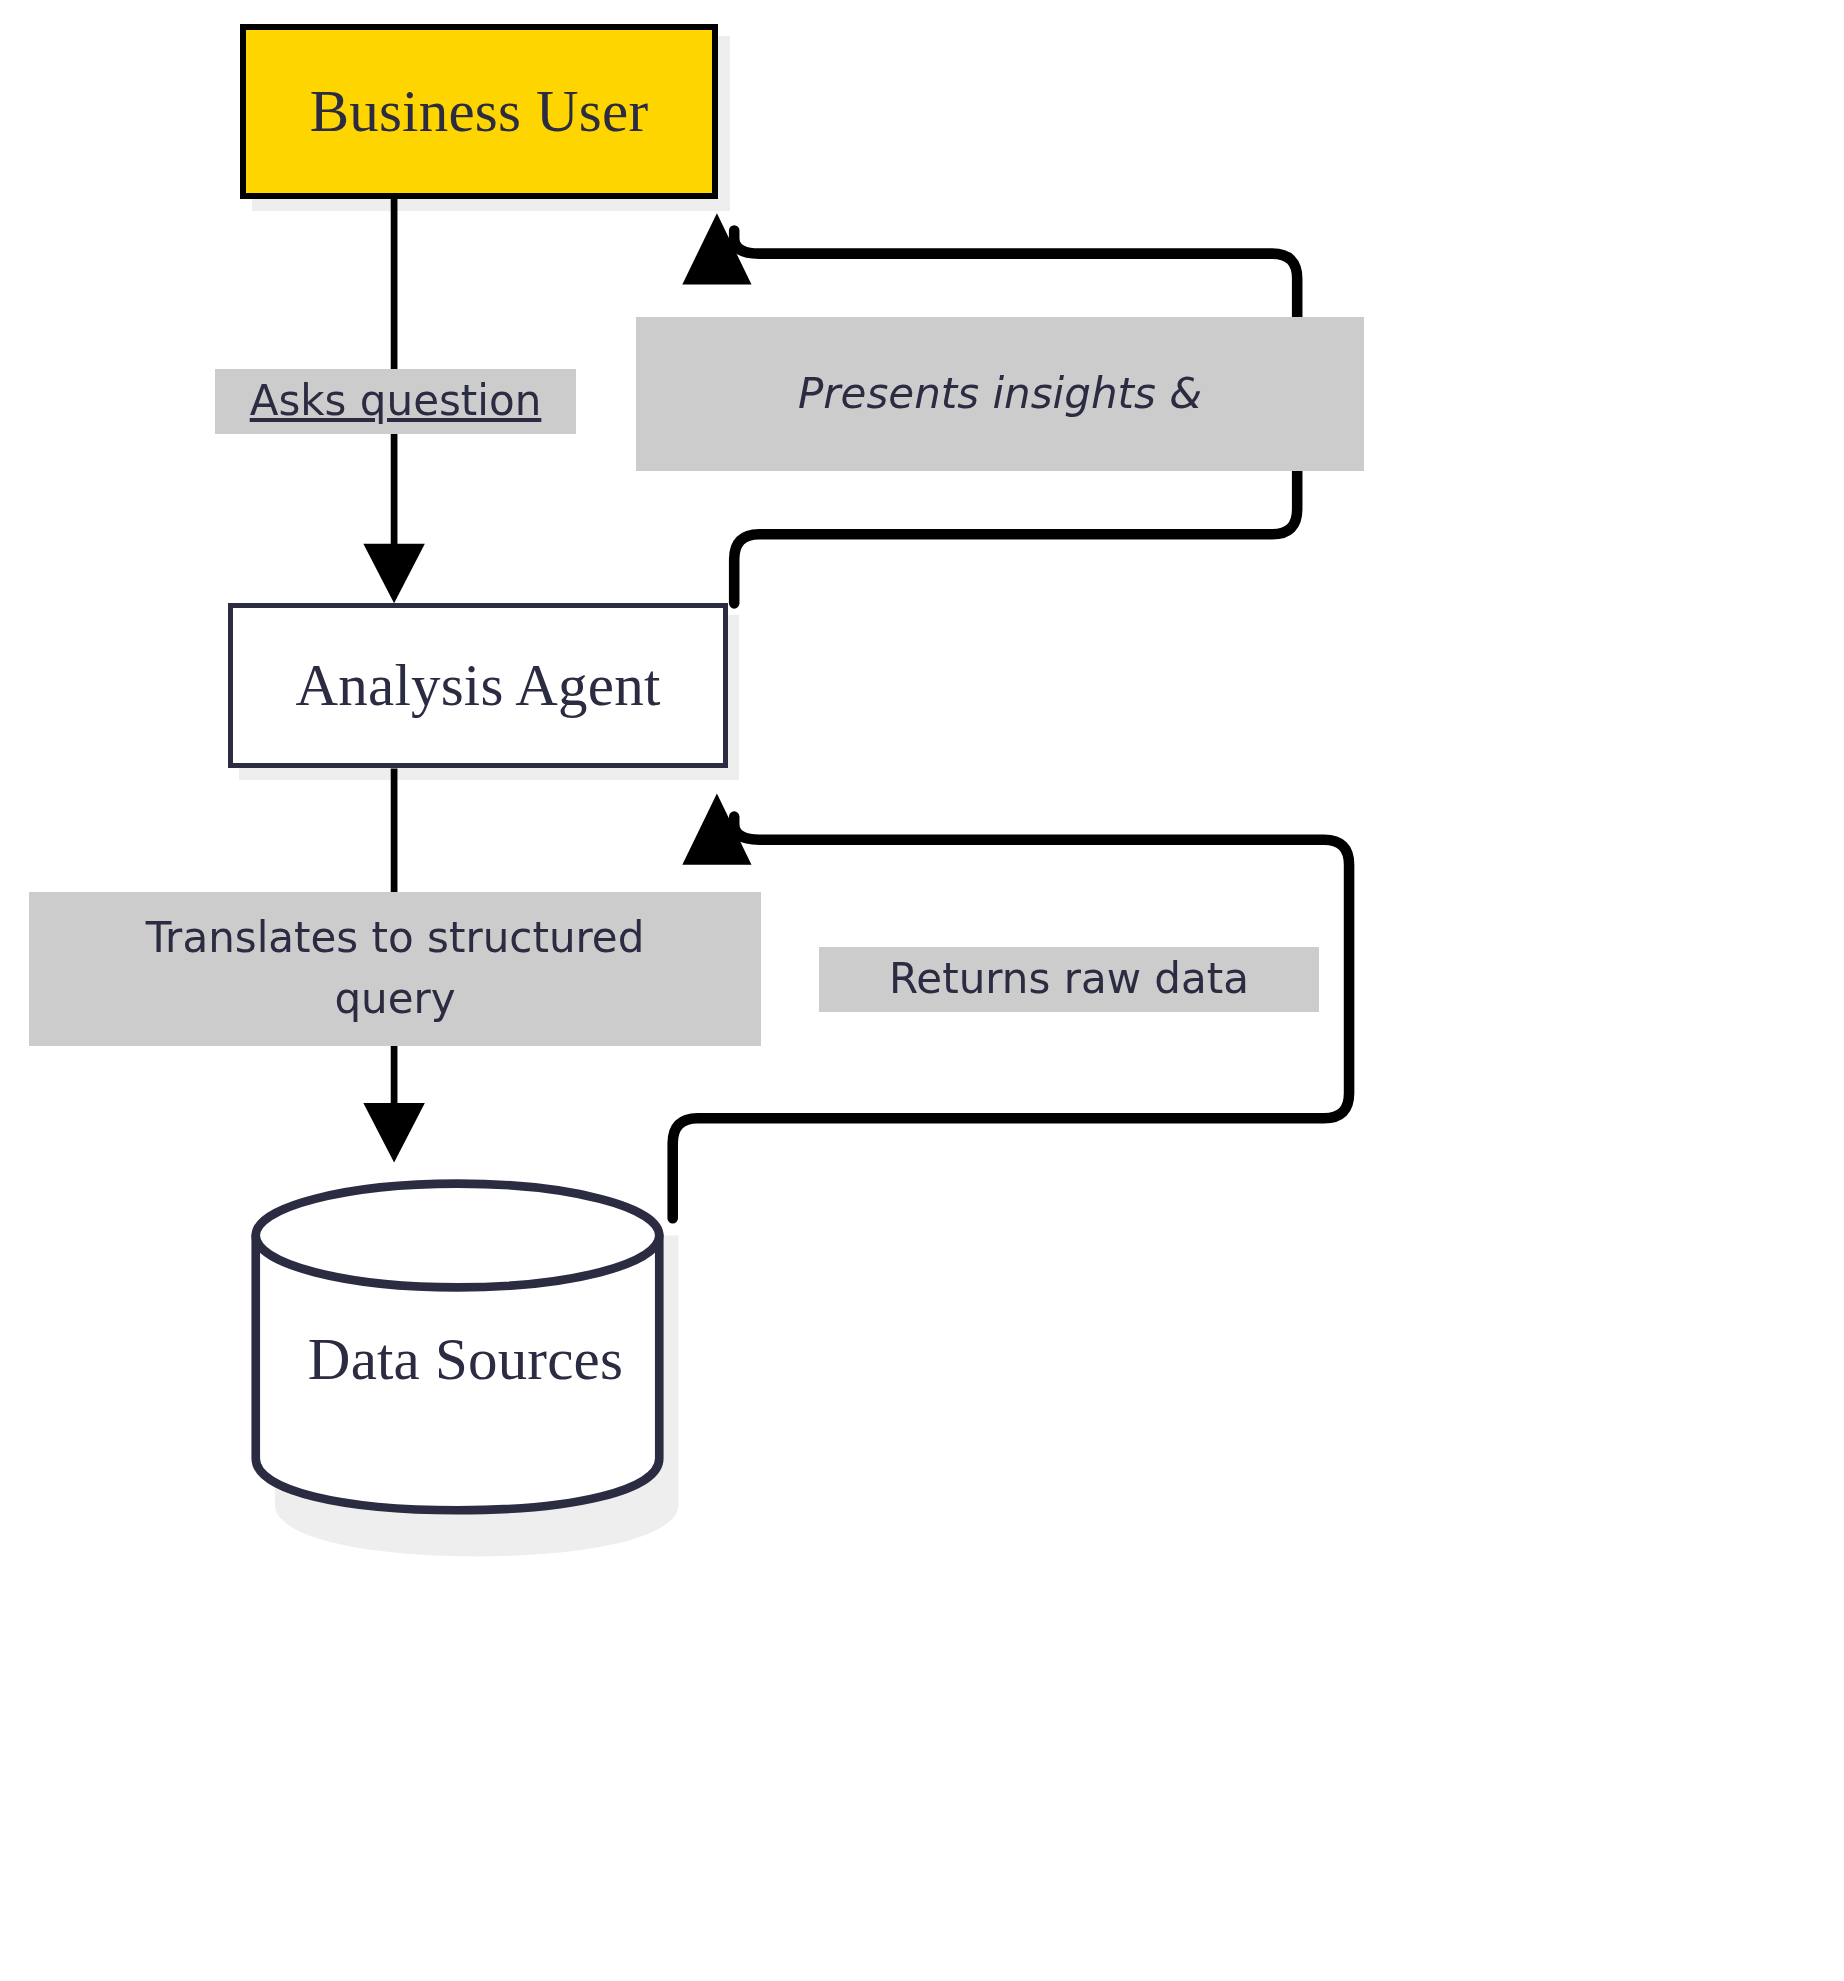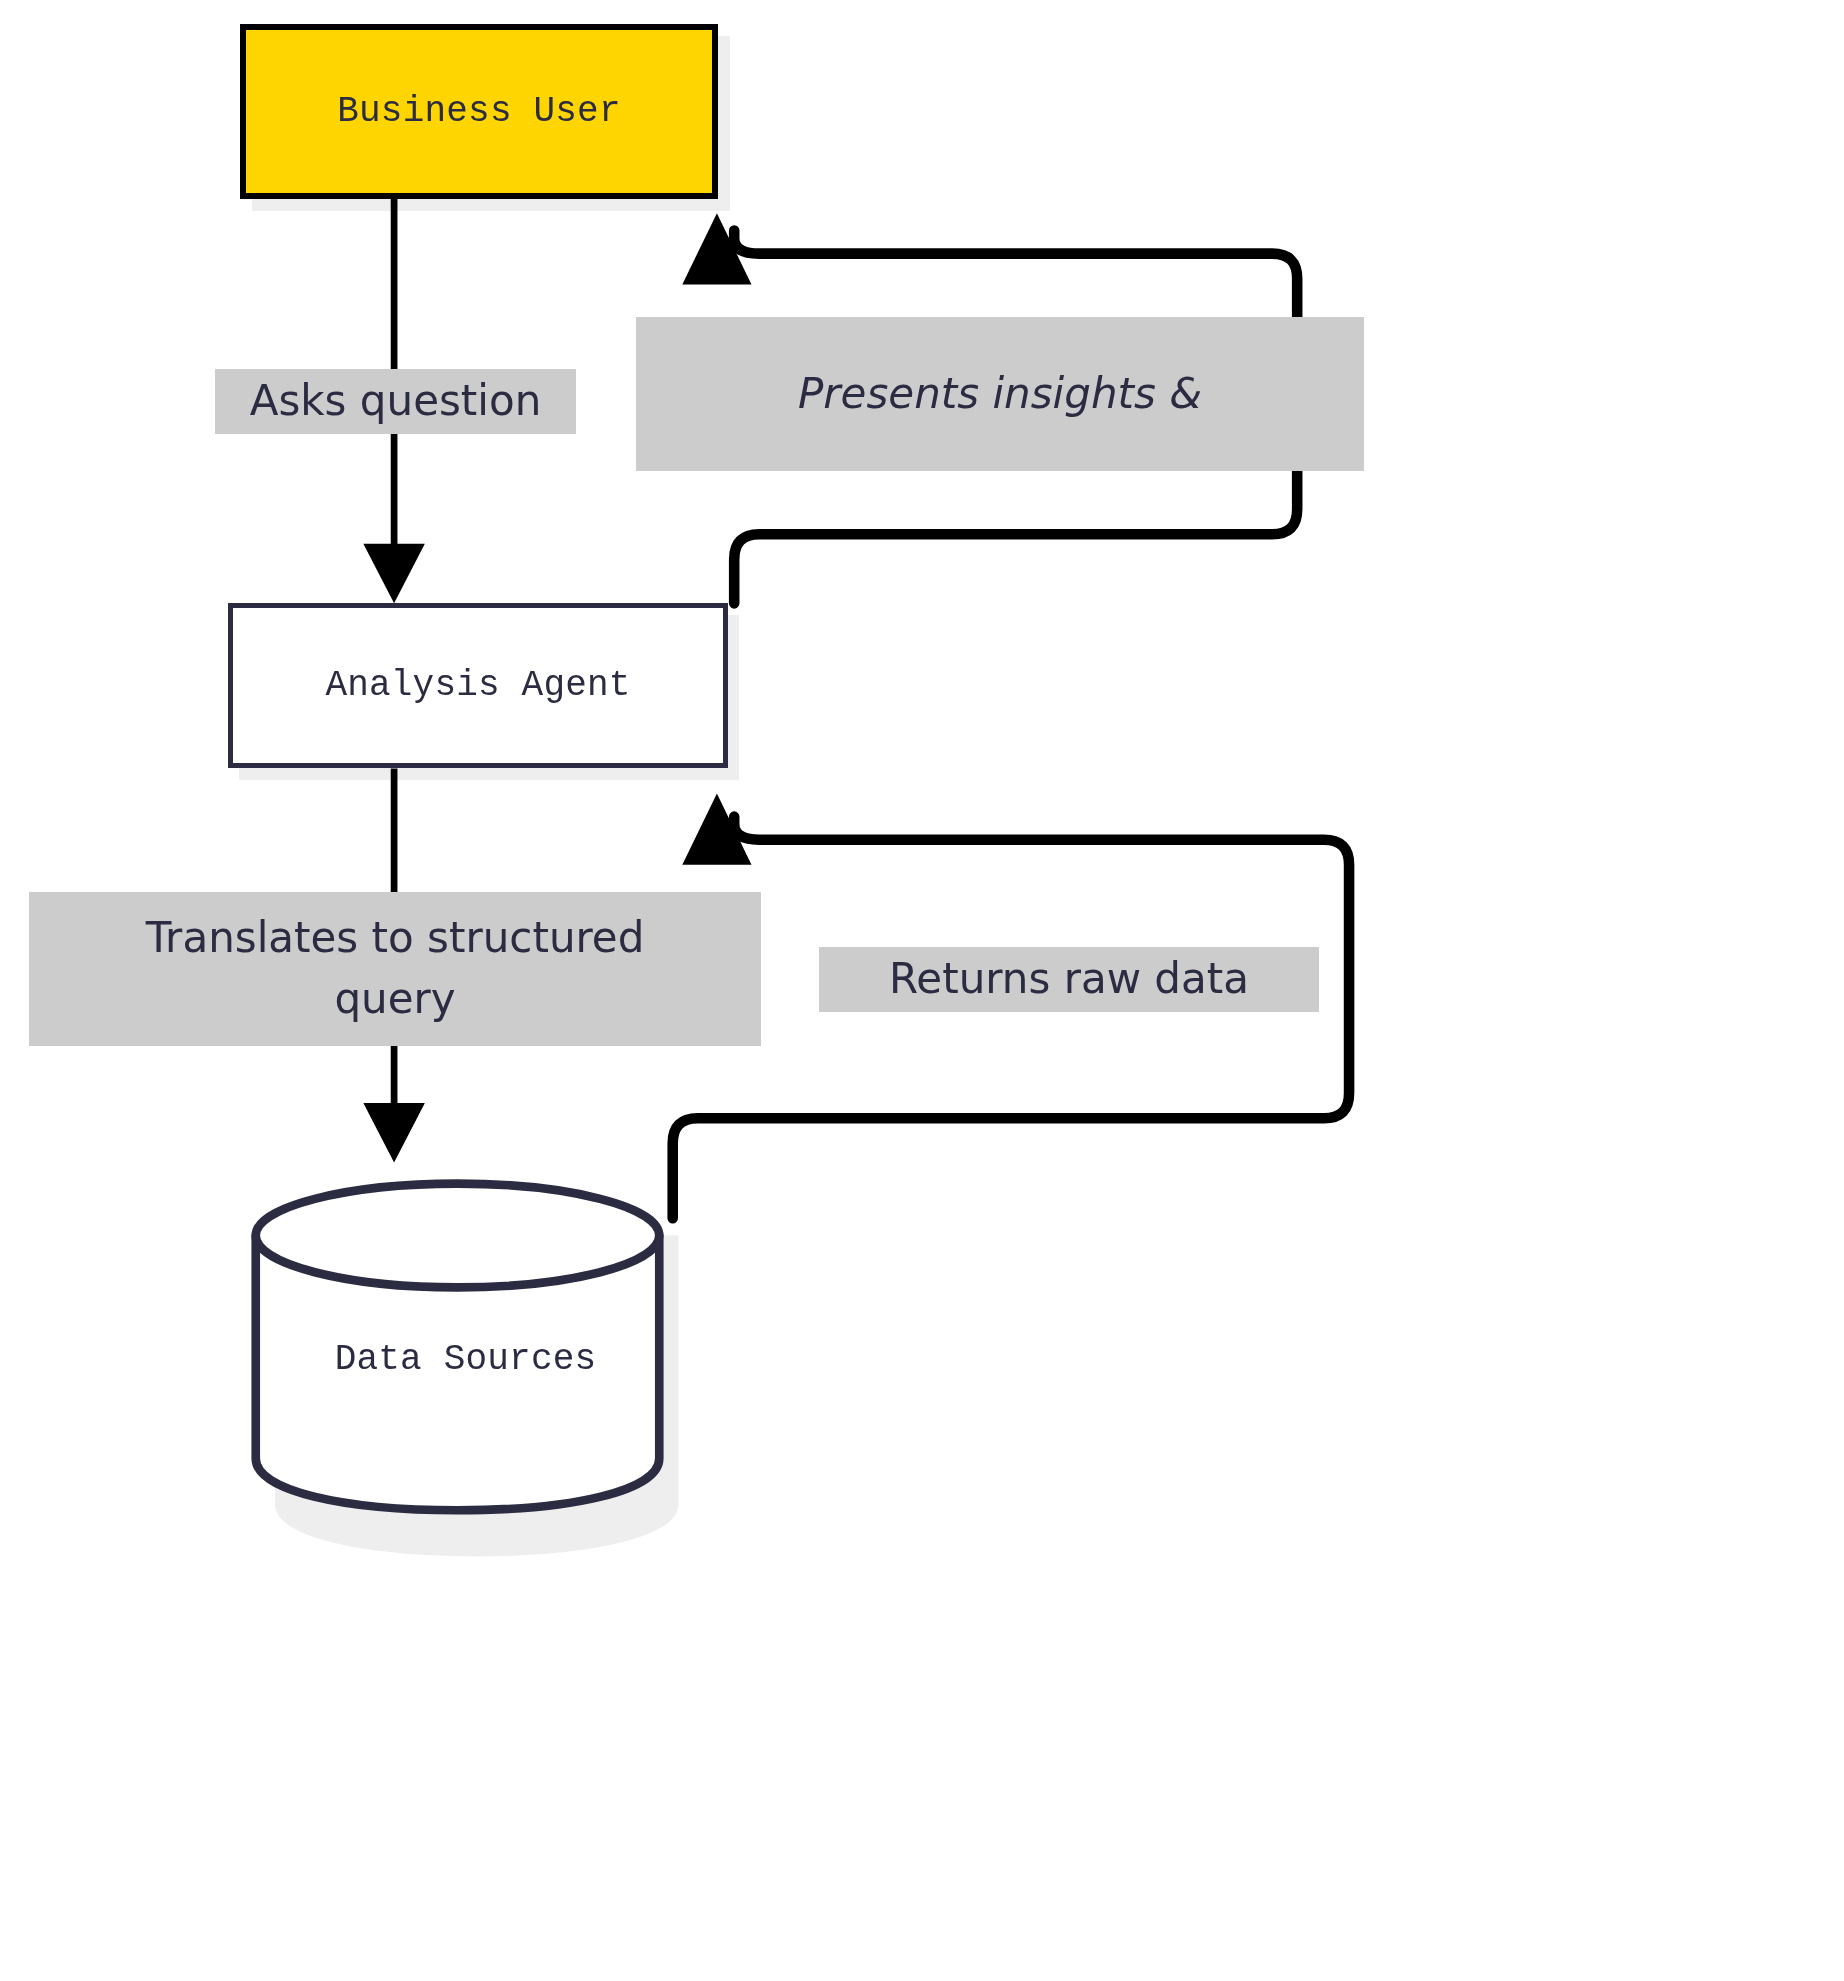--- a/index.html
+++ b/index.html
@@ -36,22 +36,22 @@
   .node {
     position: absolute;
     box-sizing: border-box;
     display: flex;
     align-items: center;
     justify-content: center;
   }
 
   .node-label {
     color: #2b2b42;
-    font-family: Liberation Mono, monospace;
-    font-size: 36px;
+    font-family: Liberation Serif, serif;
+    font-size: 59px;
     line-height: 1.15;
     letter-spacing: 0.2px;
     text-align: center;
     white-space: nowrap;
     user-select: none;
   }
 
   
   #node-business-user {
     left: 240px;
@@ -122,20 +122,21 @@
     align-items: center;
     justify-content: center;
     user-select: none;
   }
 
   #edge-label-asks-question {
     left: 215px;
     top: 369px;
     width: 361px;
     height: 65px;
+    text-decoration: underline;
   }
   #edge-label-presents-insights {
     left: 636px;
     top: 317px;
     width: 728px;
     height: 154px;
     font-style: italic;
   }
   #edge-label-translates-query {
     left: 29px;

